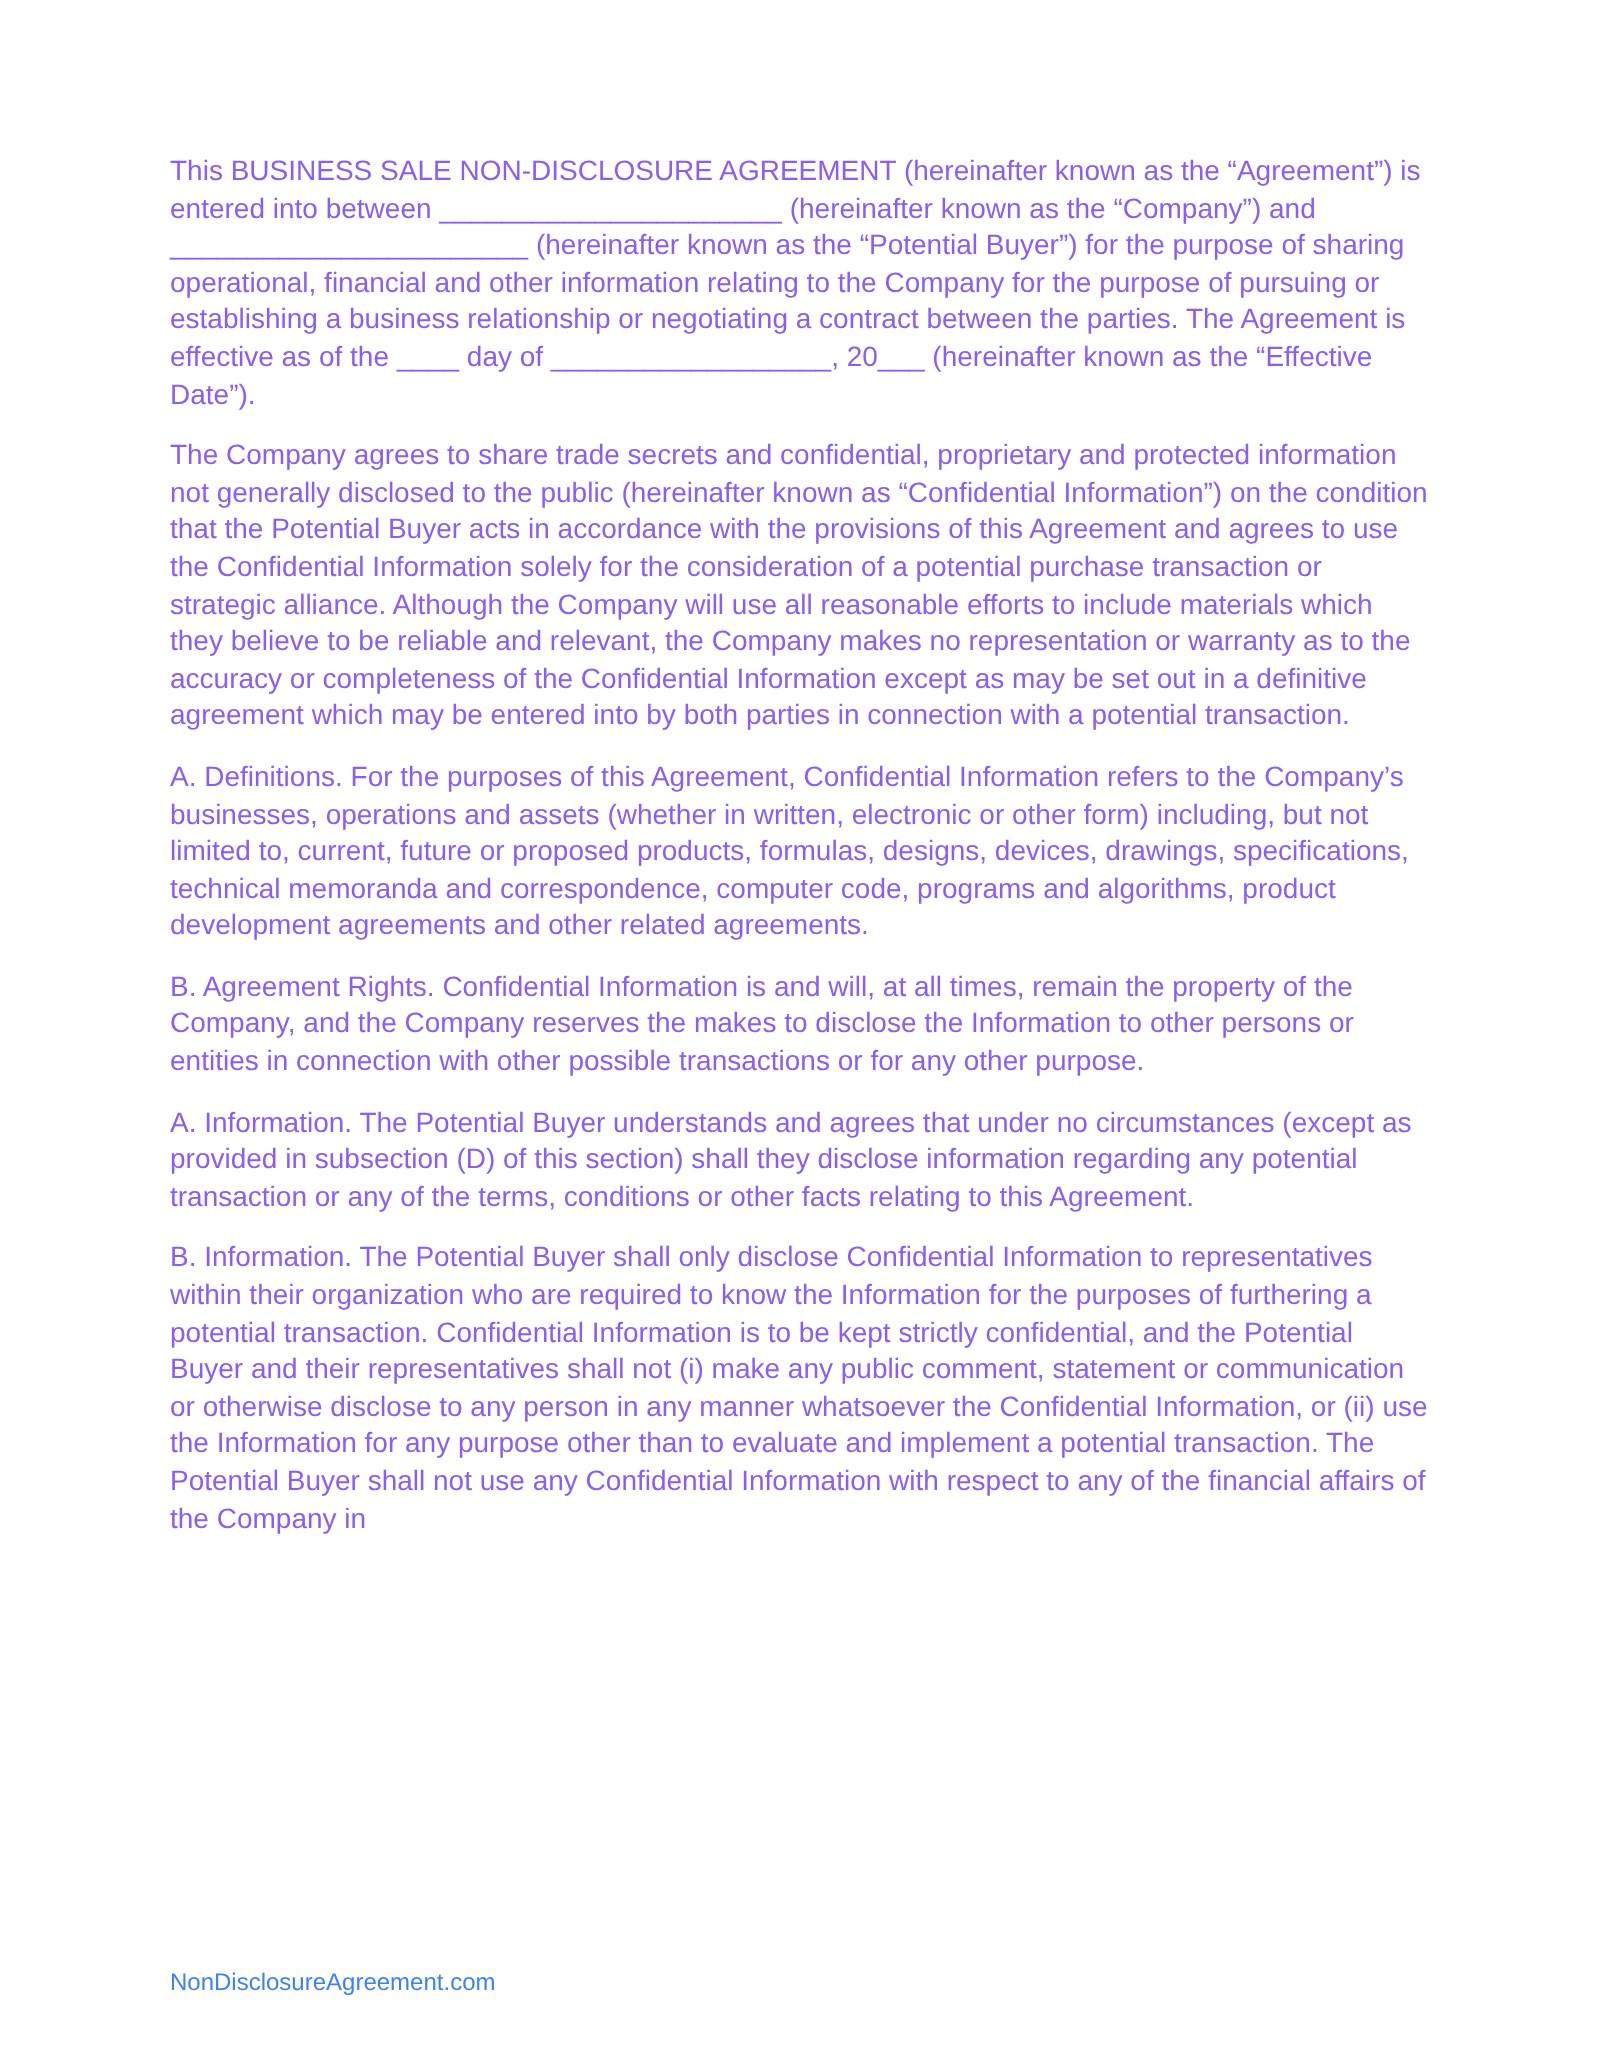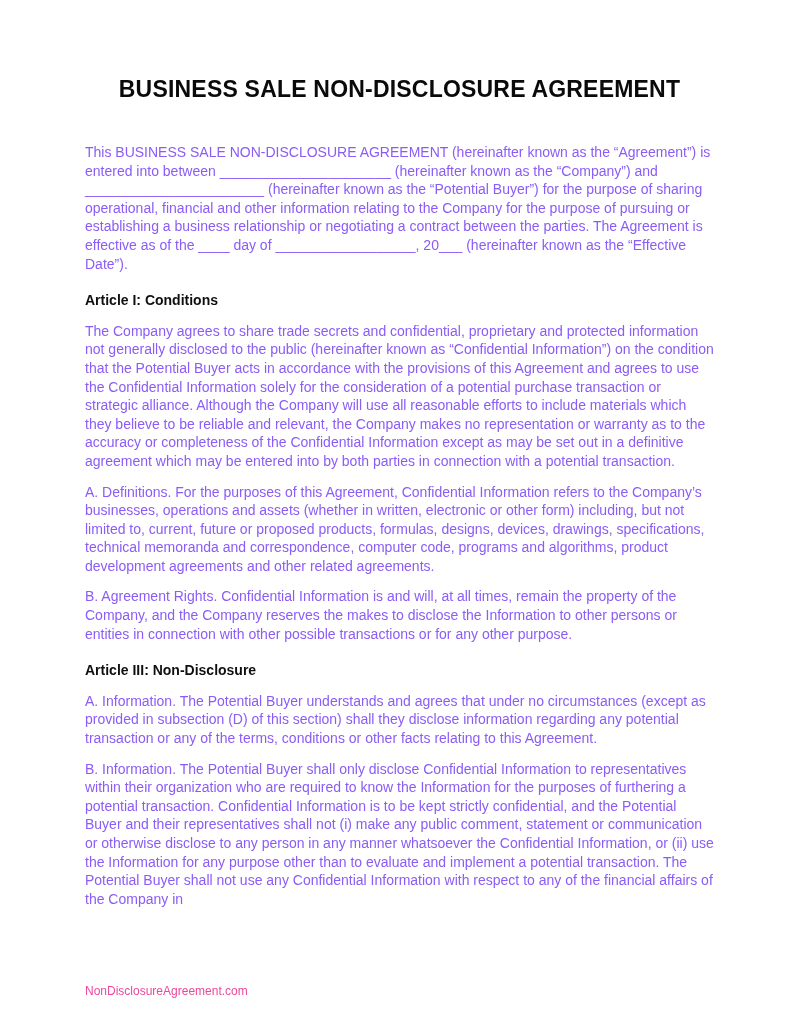--- a/index.html
+++ b/index.html
@@ -45,39 +45,36 @@
     color: #0f0f0f;
   }
   .lead {
     font-weight: 400;
   }
   .footer {
     position: absolute;
     left: 85px;
     bottom: 26px;
     font-size: 12px;
-    color: #ec4899;
+    color: #3b82f6;
   }
 </style>
 </head>
 <body>
 
 <div class="page">
   <div class="content">
 
-    <h1 class="doc-title">BUSINESS SALE NON-DISCLOSURE AGREEMENT</h1>
 
     <p class="para">This BUSINESS SALE NON-DISCLOSURE AGREEMENT (hereinafter known as the “Agreement”) is entered into between ______________________ (hereinafter known as the “Company”) and _______________________ (hereinafter known as the “Potential Buyer”) for the purpose of sharing operational, financial and other information relating to the Company for the purpose of pursuing or establishing a business relationship or negotiating a contract between the parties. The Agreement is effective as of the ____ day of __________________, 20___ (hereinafter known as the “Effective Date”).</p>
 
-    <h2 class="section-heading">Article I: Conditions</h2>
     <p class="para"><span class="lead"></span><span>The Company agrees to share trade secrets and confidential, proprietary and protected information not generally disclosed to the public (hereinafter known as “Confidential Information”) on the condition that the Potential Buyer acts in accordance with the provisions of this Agreement and agrees to use the Confidential Information solely for the consideration of a potential purchase transaction or strategic alliance. Although the Company will use all reasonable efforts to include materials which they believe to be reliable and relevant, the Company makes no representation or warranty as to the accuracy or completeness of the Confidential Information except as may be set out in a definitive agreement which may be entered into by both parties in connection with a potential transaction.</span></p>
 
     <p class="para"><span class="lead">A. Definitions. </span><span>For the purposes of this Agreement, Confidential Information refers to the Company’s businesses, operations and assets (whether in written, electronic or other form) including, but not limited to, current, future or proposed products, formulas, designs, devices, drawings, specifications, technical memoranda and correspondence, computer code, programs and algorithms, product development agreements and other related agreements.</span></p>
     <p class="para"><span class="lead">B. Agreement Rights. </span><span>Confidential Information is and will, at all times, remain the property of the Company, and the Company reserves the makes to disclose the Information to other persons or entities in connection with other possible transactions or for any other purpose.</span></p>
 
-    <h2 class="section-heading">Article III: Non-Disclosure</h2>
     <p class="para"><span class="lead">A. Information. </span><span>The Potential Buyer understands and agrees that under no circumstances (except as provided in subsection (D) of this section) shall they disclose information regarding any potential transaction or any of the terms, conditions or other facts relating to this Agreement.</span></p>
     <p class="para"><span class="lead">B. Information. </span><span>The Potential Buyer shall only disclose Confidential Information to representatives within their organization who are required to know the Information for the purposes of furthering a potential transaction. Confidential Information is to be kept strictly confidential, and the Potential Buyer and their representatives shall not (i) make any public comment, statement or communication or otherwise disclose to any person in any manner whatsoever the Confidential Information, or (ii) use the Information for any purpose other than to evaluate and implement a potential transaction. The Potential Buyer shall not use any Confidential Information with respect to any of the financial affairs of the Company in</span></p>
 
   </div>
 
   <div class="footer">NonDisclosureAgreement.com</div>
 </div>
 
 </body></html>

